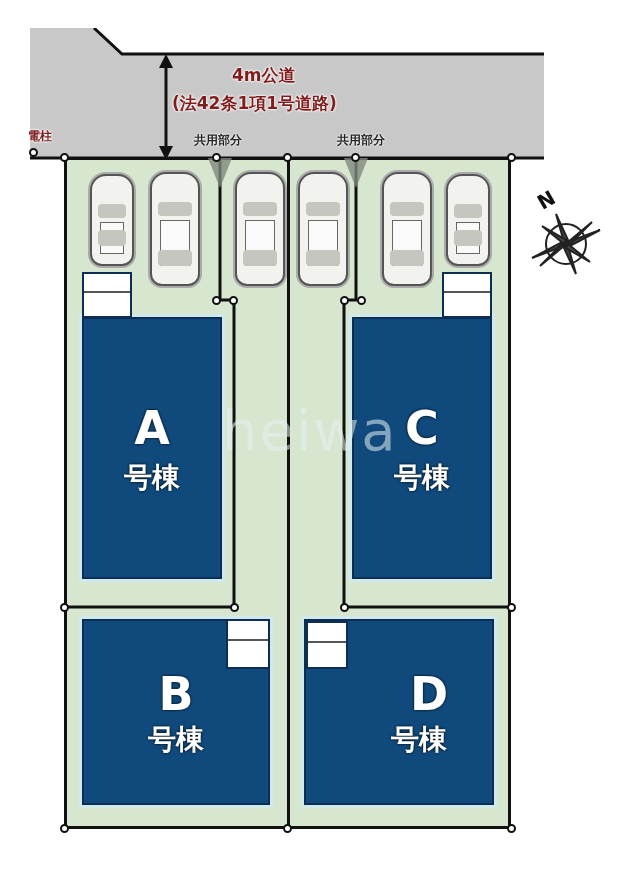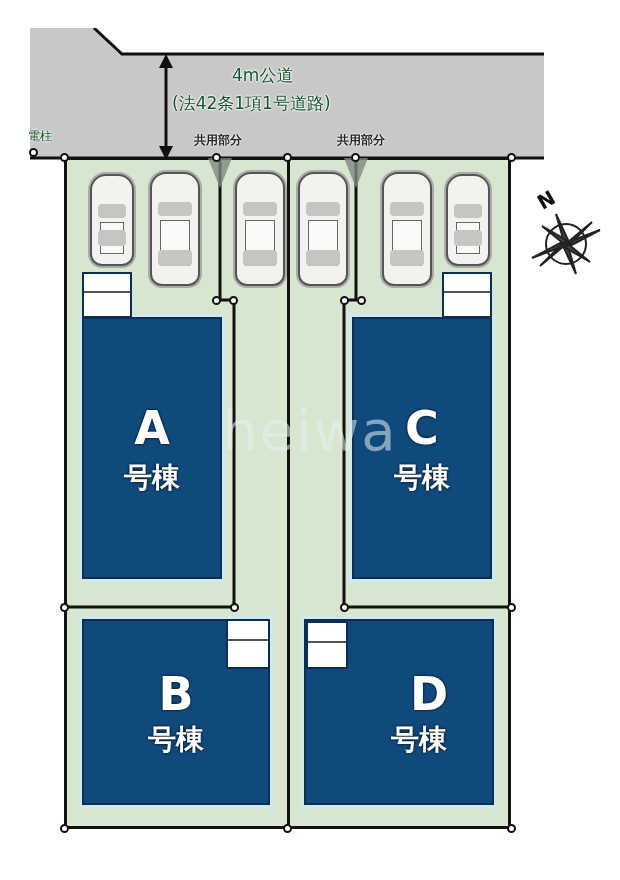--- a/index.html
+++ b/index.html
@@ -1,19 +1,19 @@
 <!DOCTYPE html>
 <html><head>
   <meta charset="utf-8">
   <style>
     html, body { margin:0; padding:0; background:#ffffff; }
     body { width:620px; height:880px; position:relative; overflow:hidden; font-family:"DejaVu Sans", sans-serif; }
     .abs { position:absolute; }
     .road { position:absolute; background:#c8c8c8; }
-    .road-label { position:absolute; font-weight:normal; color:#14532d; text-shadow:0 0 2px #fff,0 0 2px #fff,0 0 3px #fff; white-space:nowrap; }
+    .road-label { position:absolute; font-weight:bold; color:#7f1d1d; text-shadow:0 0 2px #fff,0 0 2px #fff,0 0 3px #fff; white-space:nowrap; }
     .lot { position:absolute; background:#d7e6cf; border:3px solid #111; box-sizing:border-box; }
     .bldg { position:absolute; background:#104a7c; border:2px solid #0b2e52; box-shadow:0 0 0 3px #cfe9ec; box-sizing:border-box; }
     .bldg .letter { position:absolute; left:0; right:0; text-align:center; color:#fff; font-size:46px; font-weight:bold; text-shadow:0 0 3px #000; }
     .bldg .sub { position:absolute; left:0; right:0; text-align:center; color:#fff; font-size:28px; font-weight:bold; text-shadow:0 0 3px #000; }
     .porch { position:absolute; background:#fff; border:2px solid #0b2e52; box-sizing:border-box; }
     .porch::after { content:""; position:absolute; left:0; right:0; top:40%; border-top:2px solid #555; }
     .car { position:absolute; width:50px; height:114px; border:2px solid #555; border-radius:16px 16px 12px 12px; background:#f2f2ee; box-sizing:border-box; box-shadow:0 0 0 2px #aaa; }
     .car .ws { position:absolute; left:6px; right:6px; top:28px; height:14px; background:#c6c6c0; border-radius:4px; }
     .car .rw { position:absolute; left:6px; right:6px; bottom:18px; height:16px; background:#c6c6c0; border-radius:4px; }
     .car .roof { position:absolute; left:8px; right:8px; top:46px; height:44px; border:1px solid #666; background:#fafafa; }

